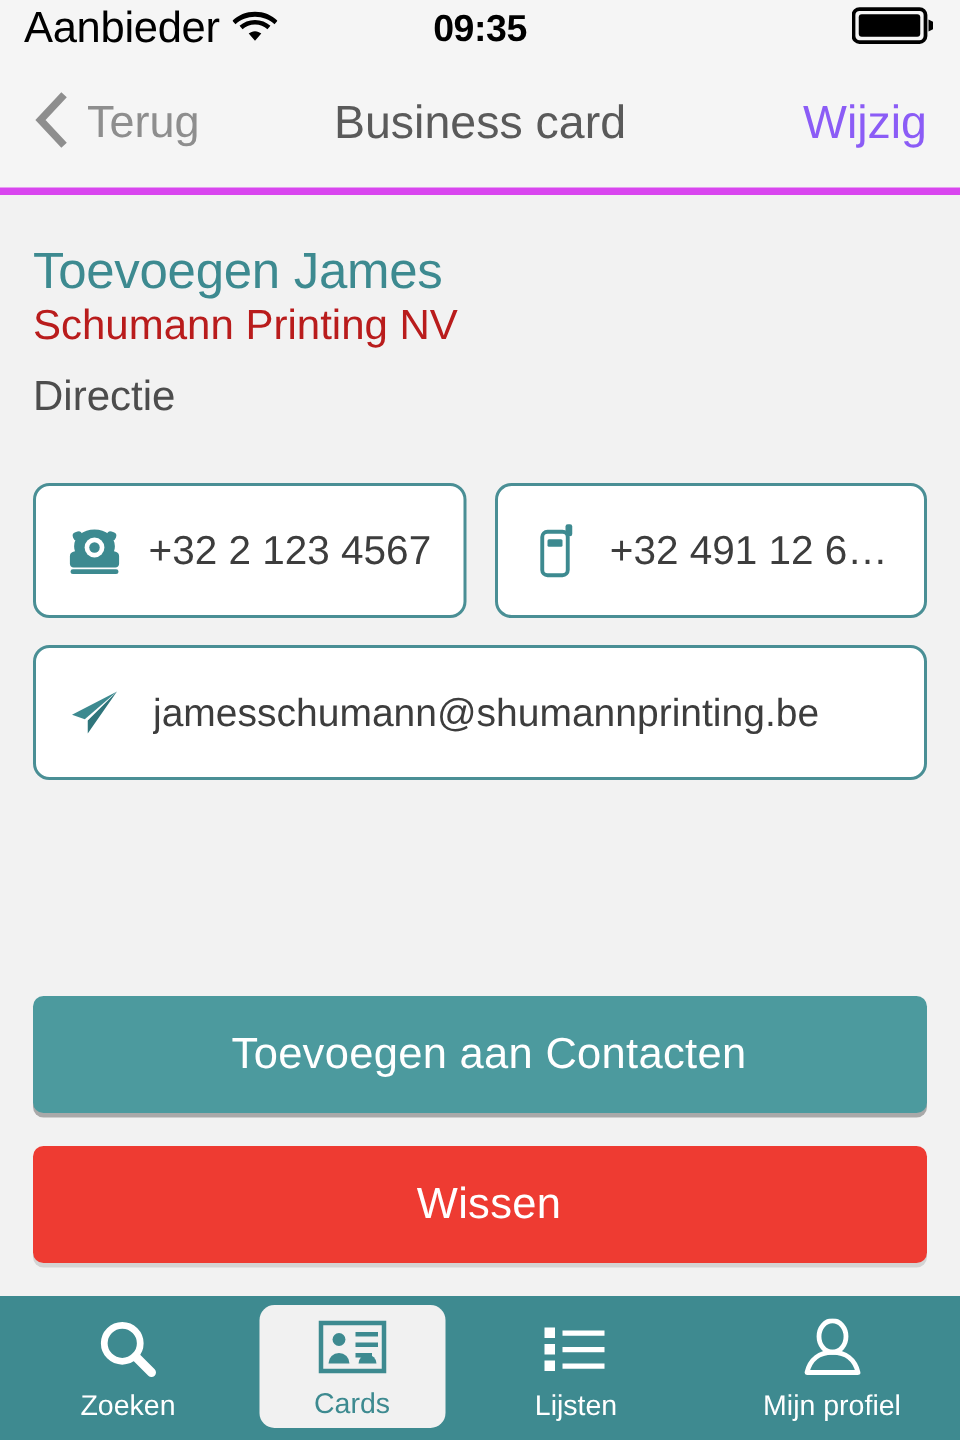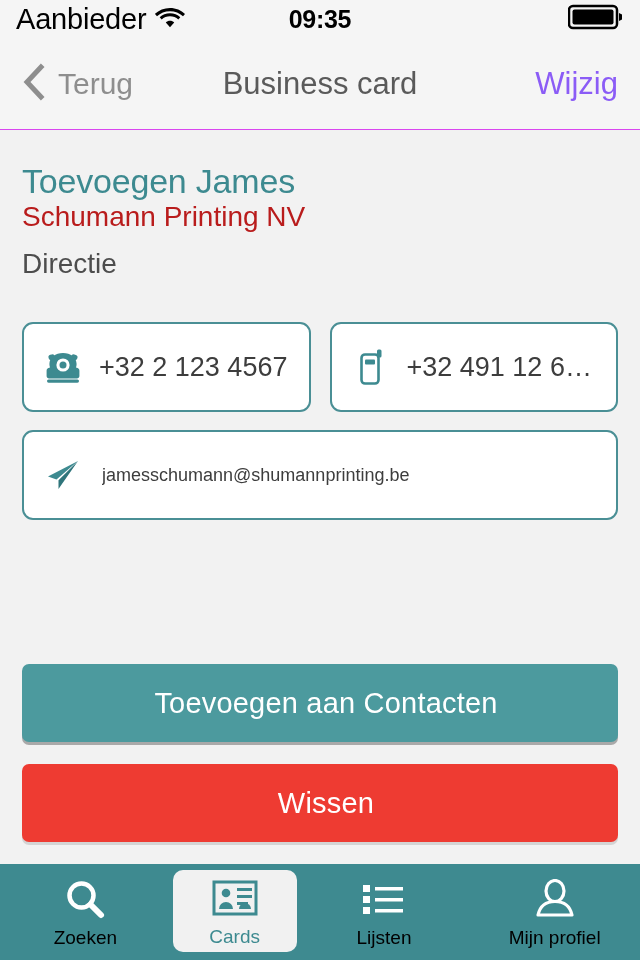--- a/index.html
+++ b/index.html
@@ -24,21 +24,21 @@
   .sb-time {
     position:absolute; left:0; right:0; text-align:center;
     font-size:25px; font-weight:bold; color:#000; letter-spacing:-0.3px;
     pointer-events:none;
   }
   .sb-right { margin-left:auto; display:flex; align-items:center; }
 
   
   .navbar {
     height:92px; background:#f5f5f5;
-    border-bottom:1px solid #d946ef;
+    border-bottom:5px solid #d946ef;
     display:flex; align-items:center;
     position:relative; padding:0 22px;
   }
   .nav-back {
     display:flex; align-items:center; gap:12px;
     background:none; border:none; cursor:pointer; padding:0;
     font-family:inherit;
   }
   .nav-back-label { font-size:30px; color:#8e8e8e; }
   .nav-title {
@@ -80,21 +80,21 @@
   .field-box.half { flex:1 1 0; }
   .field-box.full { width:100%; margin-top:18px; }
   .field-icon {
     flex:0 0 auto; display:flex; align-items:center; justify-content:center;
     width:38px;
   }
   .field-value {
     margin-left:17px; font-size:27px; color:#3d3d3d;
     white-space:nowrap; overflow:hidden; text-overflow:ellipsis;
   }
-  .field-box.full .field-value { font-size:18px; margin-left:20px; }
+  .field-box.full .field-value { font-size:26px; margin-left:20px; }
 
   
   .actions { position:absolute; left:22px; right:22px; top:664px; }
   .btn {
     display:block; width:100%; height:78px;
     border:none; border-radius:7px;
     font-family:inherit; font-size:29px; color:#ffffff;
     cursor:pointer; letter-spacing:0.2px;padding-left:12px;
   }
   .btn-primary { background:#4c9a9e; box-shadow:0 3px 0 rgba(0,0,0,0.30); }
@@ -103,21 +103,21 @@
   
   .tabbar {
     position:absolute; left:0; right:0; bottom:0;
     height:96px; background:#3e8a90;
     display:flex; align-items:stretch;
   }
   .tab {
     flex:1 1 0; display:flex; flex-direction:column;
     align-items:center; justify-content:center; gap:7px;
     cursor:pointer; position:relative;
-    color:#000000;
+    color:#ffffff;
   }
   .tab-icon { height:44px; display:flex; align-items:center; justify-content:center; }
   .tab-label { font-size:19px; line-height:1; }
   .tab.active {
     background:#f1f1f1; color:#3d8a90;
     border-radius:10px;
     margin:6px 2px 8px 2px;
     flex:0 0 124px;
   }
 </style>

